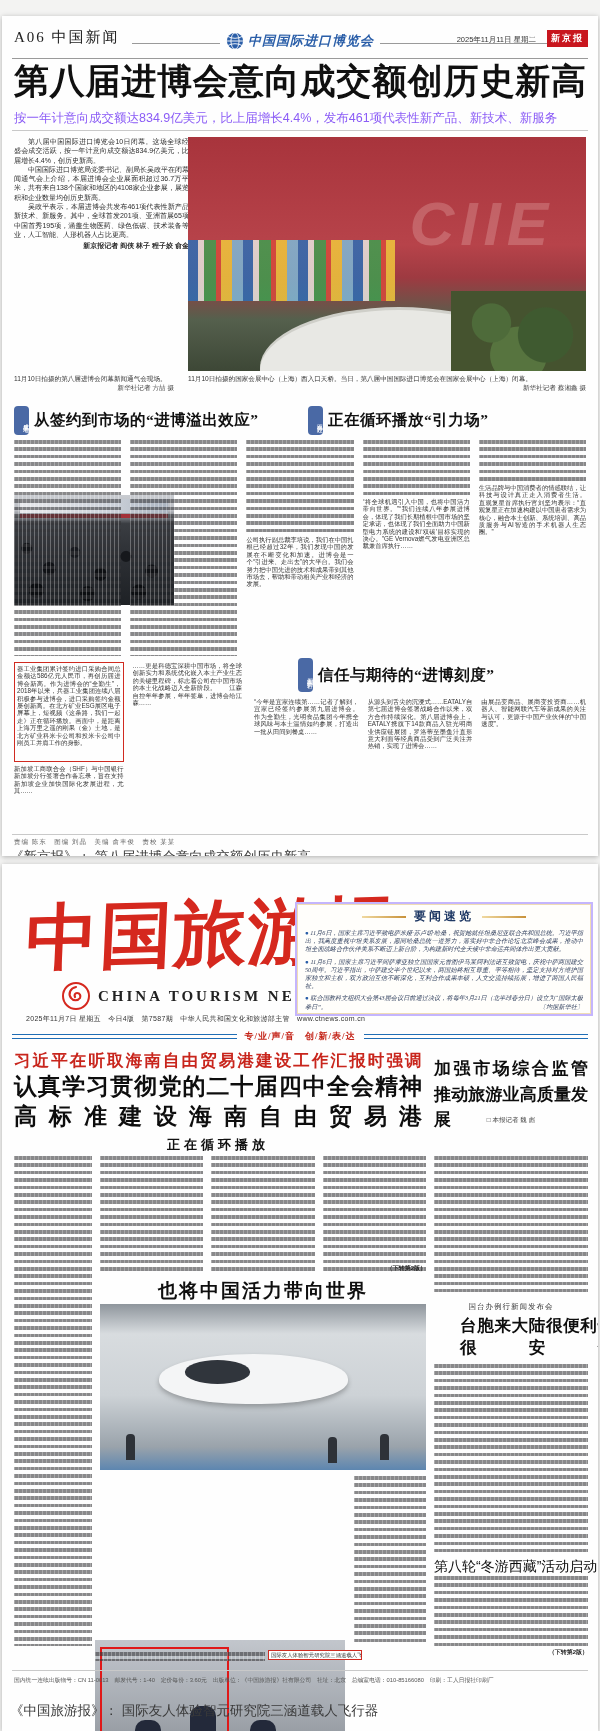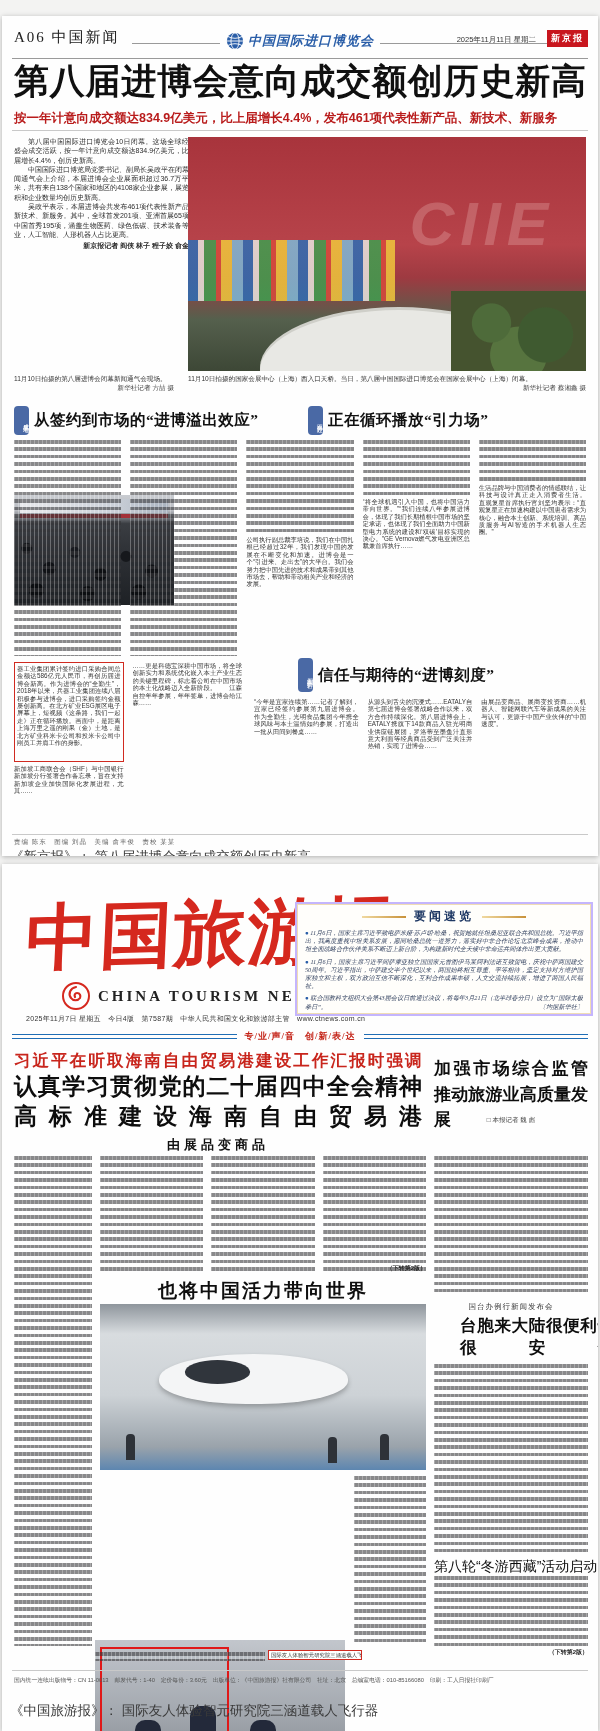--- a/index.html
+++ b/index.html
@@ -13,21 +13,21 @@
       repeating-linear-gradient(90deg, rgba(255,255,255,.28) 0 1px, transparent 1px 4px),
       repeating-linear-gradient(180deg, rgba(52,52,55,.58) 0 3.6px, transparent 3.6px 7.4px);}
   
   .p1-pagelabel{font-size:15px;letter-spacing:2px;color:#222;}
   .p1-rule{height:1px;background:#9a9a9a;}
   .ciie-badge{display:flex;align-items:center;gap:4px;background:#fefefe;padding:0 6px;}
   .ciie-badge .t{font-size:13px;font-weight:bold;font-style:italic;color:#2a5ea8;letter-spacing:1px;font-family:"Liberation Sans",sans-serif;}
   .p1-date{font-size:7.5px;color:#333;font-family:"Liberation Sans",sans-serif;}
   .brandbox{background:#c8161e;color:#fff;font-size:9px;font-weight:bold;padding:2px 4px;letter-spacing:2px;}
   .p1-headline{font-size:35px;font-weight:bold;color:#101010;text-align:justify;text-align-last:justify;line-height:1.05;}
-  .p1-subhead{font-size:12.5px;font-weight:bold;color:#b91c1c;font-family:"Liberation Sans",sans-serif;}
+  .p1-subhead{font-size:12.5px;font-weight:normal;color:#8b5cf6;font-family:"Liberation Sans",sans-serif;}
   .lead{font-size:7px;line-height:9.3px;color:#2c2c2c;text-align:justify;font-family:"Liberation Sans",sans-serif;}
   .lead p{margin:0;text-indent:2em;}
   .lead .by{text-align:right;font-weight:bold;text-indent:0;margin-top:2px;}
   .cap{font-size:6.6px;line-height:8.5px;color:#333;font-family:"Liberation Sans",sans-serif;}
   .cap .credit{text-align:right;color:#444;}
   .sec-head{display:flex;align-items:center;gap:5px;}
   .sec-badge{width:15px;height:27px;background:#4a69a5;border-radius:4px;color:#fff;font-size:6px;line-height:7px;writing-mode:vertical-rl;text-align:center;padding:1px 0;letter-spacing:1px;font-family:"Liberation Sans",sans-serif;}
   .sec-title{font-size:15.5px;font-weight:bold;color:#111;letter-spacing:.5px;}
   .colgrid{display:flex;gap:9px;}
   .ncol{flex:1;display:flex;flex-direction:column;overflow:hidden;}
@@ -219,21 +219,21 @@
     <div class="item"><span class="dot">● </span><span>联合国教科文组织大会第43届会议日前通过决议，将每年3月21日（北半球春分日）设立为“国际太极拳日”。</span><span class="src" style="float:right;">〔均据新华社〕</span></div>
   </div>
 
   <div class="abs slogan" style="left:10px;top:166px;width:576px;">
     <span class="s">专/业/声/音　创/新/表/达</span>
   </div>
 
   <div class="abs kicker-red" style="left:12px;top:186px;width:408px;">习近平在听取海南自由贸易港建设工作汇报时强调</div>
   <div class="abs bighead" style="left:12px;top:208px;width:408px;">认真学习贯彻党的二十届四中全会精神</div>
   <div class="abs bighead" style="left:12px;top:238px;width:408px;">高标准建设海南自由贸易港</div>
-  <div class="abs subctr" style="left:12px;top:272px;width:408px;">由展品变商品</div>
+  <div class="abs subctr" style="left:12px;top:272px;width:408px;">正在循环播放</div>
 
   <div class="abs righthead" style="left:432px;top:192px;width:154px;">
     <div>加强市场综合监管</div>
     <div>推动旅游业高质量发展</div>
   </div>
   <div class="abs tinyby" style="left:432px;top:252px;width:154px;">□ 本报记者 魏 彪</div>
 
   <div class="abs fx" style="left:12px;top:292px;width:78px;height:490px;"></div>
   <div class="abs" style="left:98px;top:292px;width:326px;height:116px;display:flex;gap:8px;">
     <div class="fx" style="flex:1;"></div>

